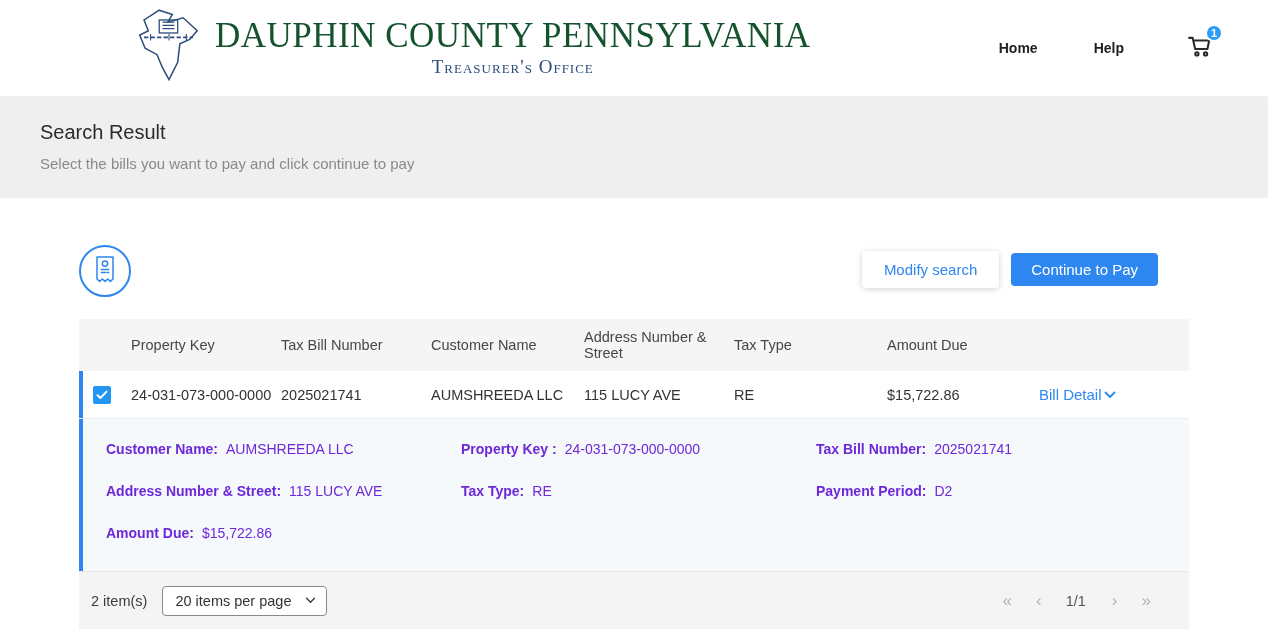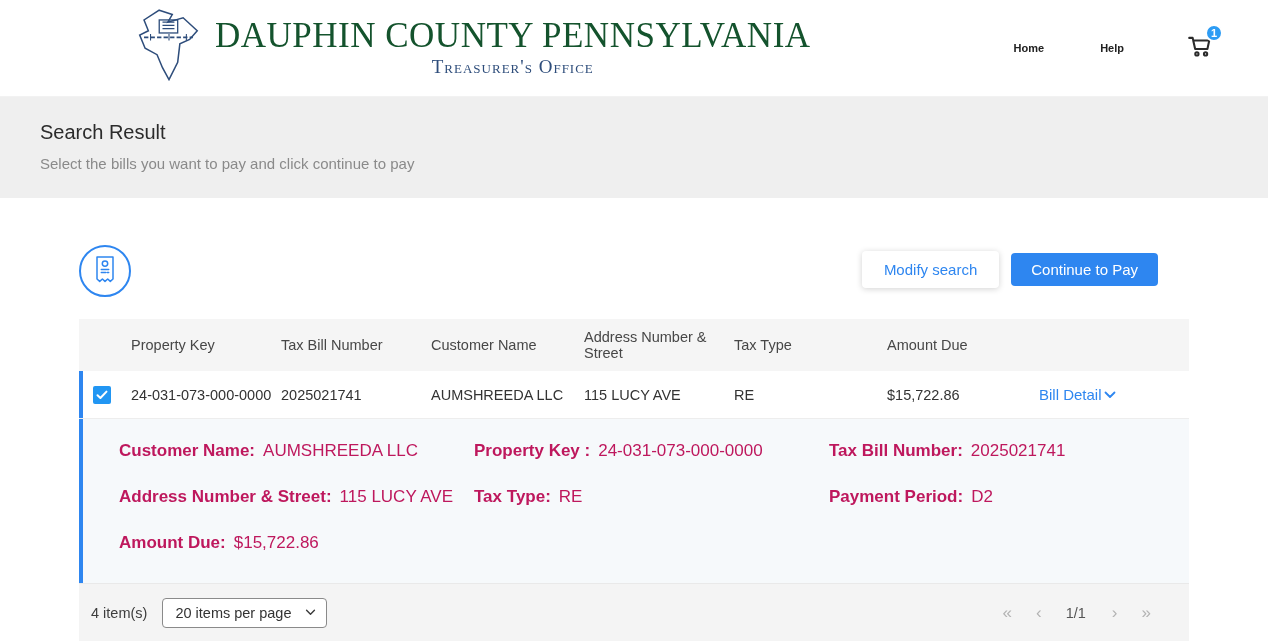--- a/index.html
+++ b/index.html
@@ -23,21 +23,21 @@
     font-family:"Liberation Serif", serif;
     font-size:35px; color:#14532d; letter-spacing:.5px;
     line-height:1.05; white-space:nowrap;
   }
   .brand-subtitle {
     font-family:"Liberation Serif", serif;
     font-variant:small-caps; letter-spacing:1px;
     font-size:19px; color:#2e4d7b; margin-top:2px;
   }
   .header-nav { margin-left:auto; display:flex; align-items:center; gap:56px; }
-  .nav-link { font-size:11px; font-weight:700; color:#212121; cursor:pointer; text-decoration:none; }
+  .nav-link { font-size:14px; font-weight:700; color:#212121; cursor:pointer; text-decoration:none; }
   .cart-wrap { position:relative; margin-left:6px; cursor:pointer; }
   .cart-badge {
     position:absolute; top:-9px; right:-10px;
     width:18px; height:18px; border-radius:50%;
     background:#2d9cf4; color:#fff; font-size:11px; font-weight:700;
     display:flex; align-items:center; justify-content:center;
     border:2px solid #fff;
   }
 
   
@@ -96,21 +96,21 @@
   
   .detail-panel {
     position:relative; background:#f6f9fb;
     padding:22px 20px 30px 27px;
     border-bottom:1px solid #e9e9e9;
   }
   .detail-grid {
     display:grid; grid-template-columns:355px 355px auto;
     row-gap:26px;
   }
-  .field { font-size:17px; color:#be185d;margin-left:13px; }
+  .field { font-size:14px; color:#6d28d9; }
   .field .lbl { font-weight:700; }
   .field .val { margin-left:8px; }
 
   
   .tbl-footer {
     background:#f4f4f4; height:57px;
     display:flex; align-items:center; padding:0 18px 0 12px;
   }
   .items-count { font-size:14.5px; color:#3d3d3d; }
   .select-wrap { position:relative; margin-left:15px;border-radius:6px; }
@@ -250,21 +250,21 @@
           <div class="field">
             <span class="lbl">Payment Period:</span><span class="val">D2</span>
           </div>
           <div class="field">
             <span class="lbl">Amount Due:</span><span class="val">$15,722.86</span>
           </div>
         </div>
       </div>
 
       <div class="tbl-footer">
-        <span class="items-count">4 item(s)</span>
+        <span class="items-count">2 item(s)</span>
         <span class="select-wrap">
           <select>
             <option>20 items per page</option>
           </select>
           <span class="select-chev">
             <svg width="11" height="7" viewBox="0 0 12 8" fill="none" stroke="#3a3a3a" stroke-width="1.6" stroke-linecap="round" stroke-linejoin="round">
               <path d="M1.5 1.5 L6 6 L10.5 1.5"></path>
             </svg>
           </span>
         </span>

